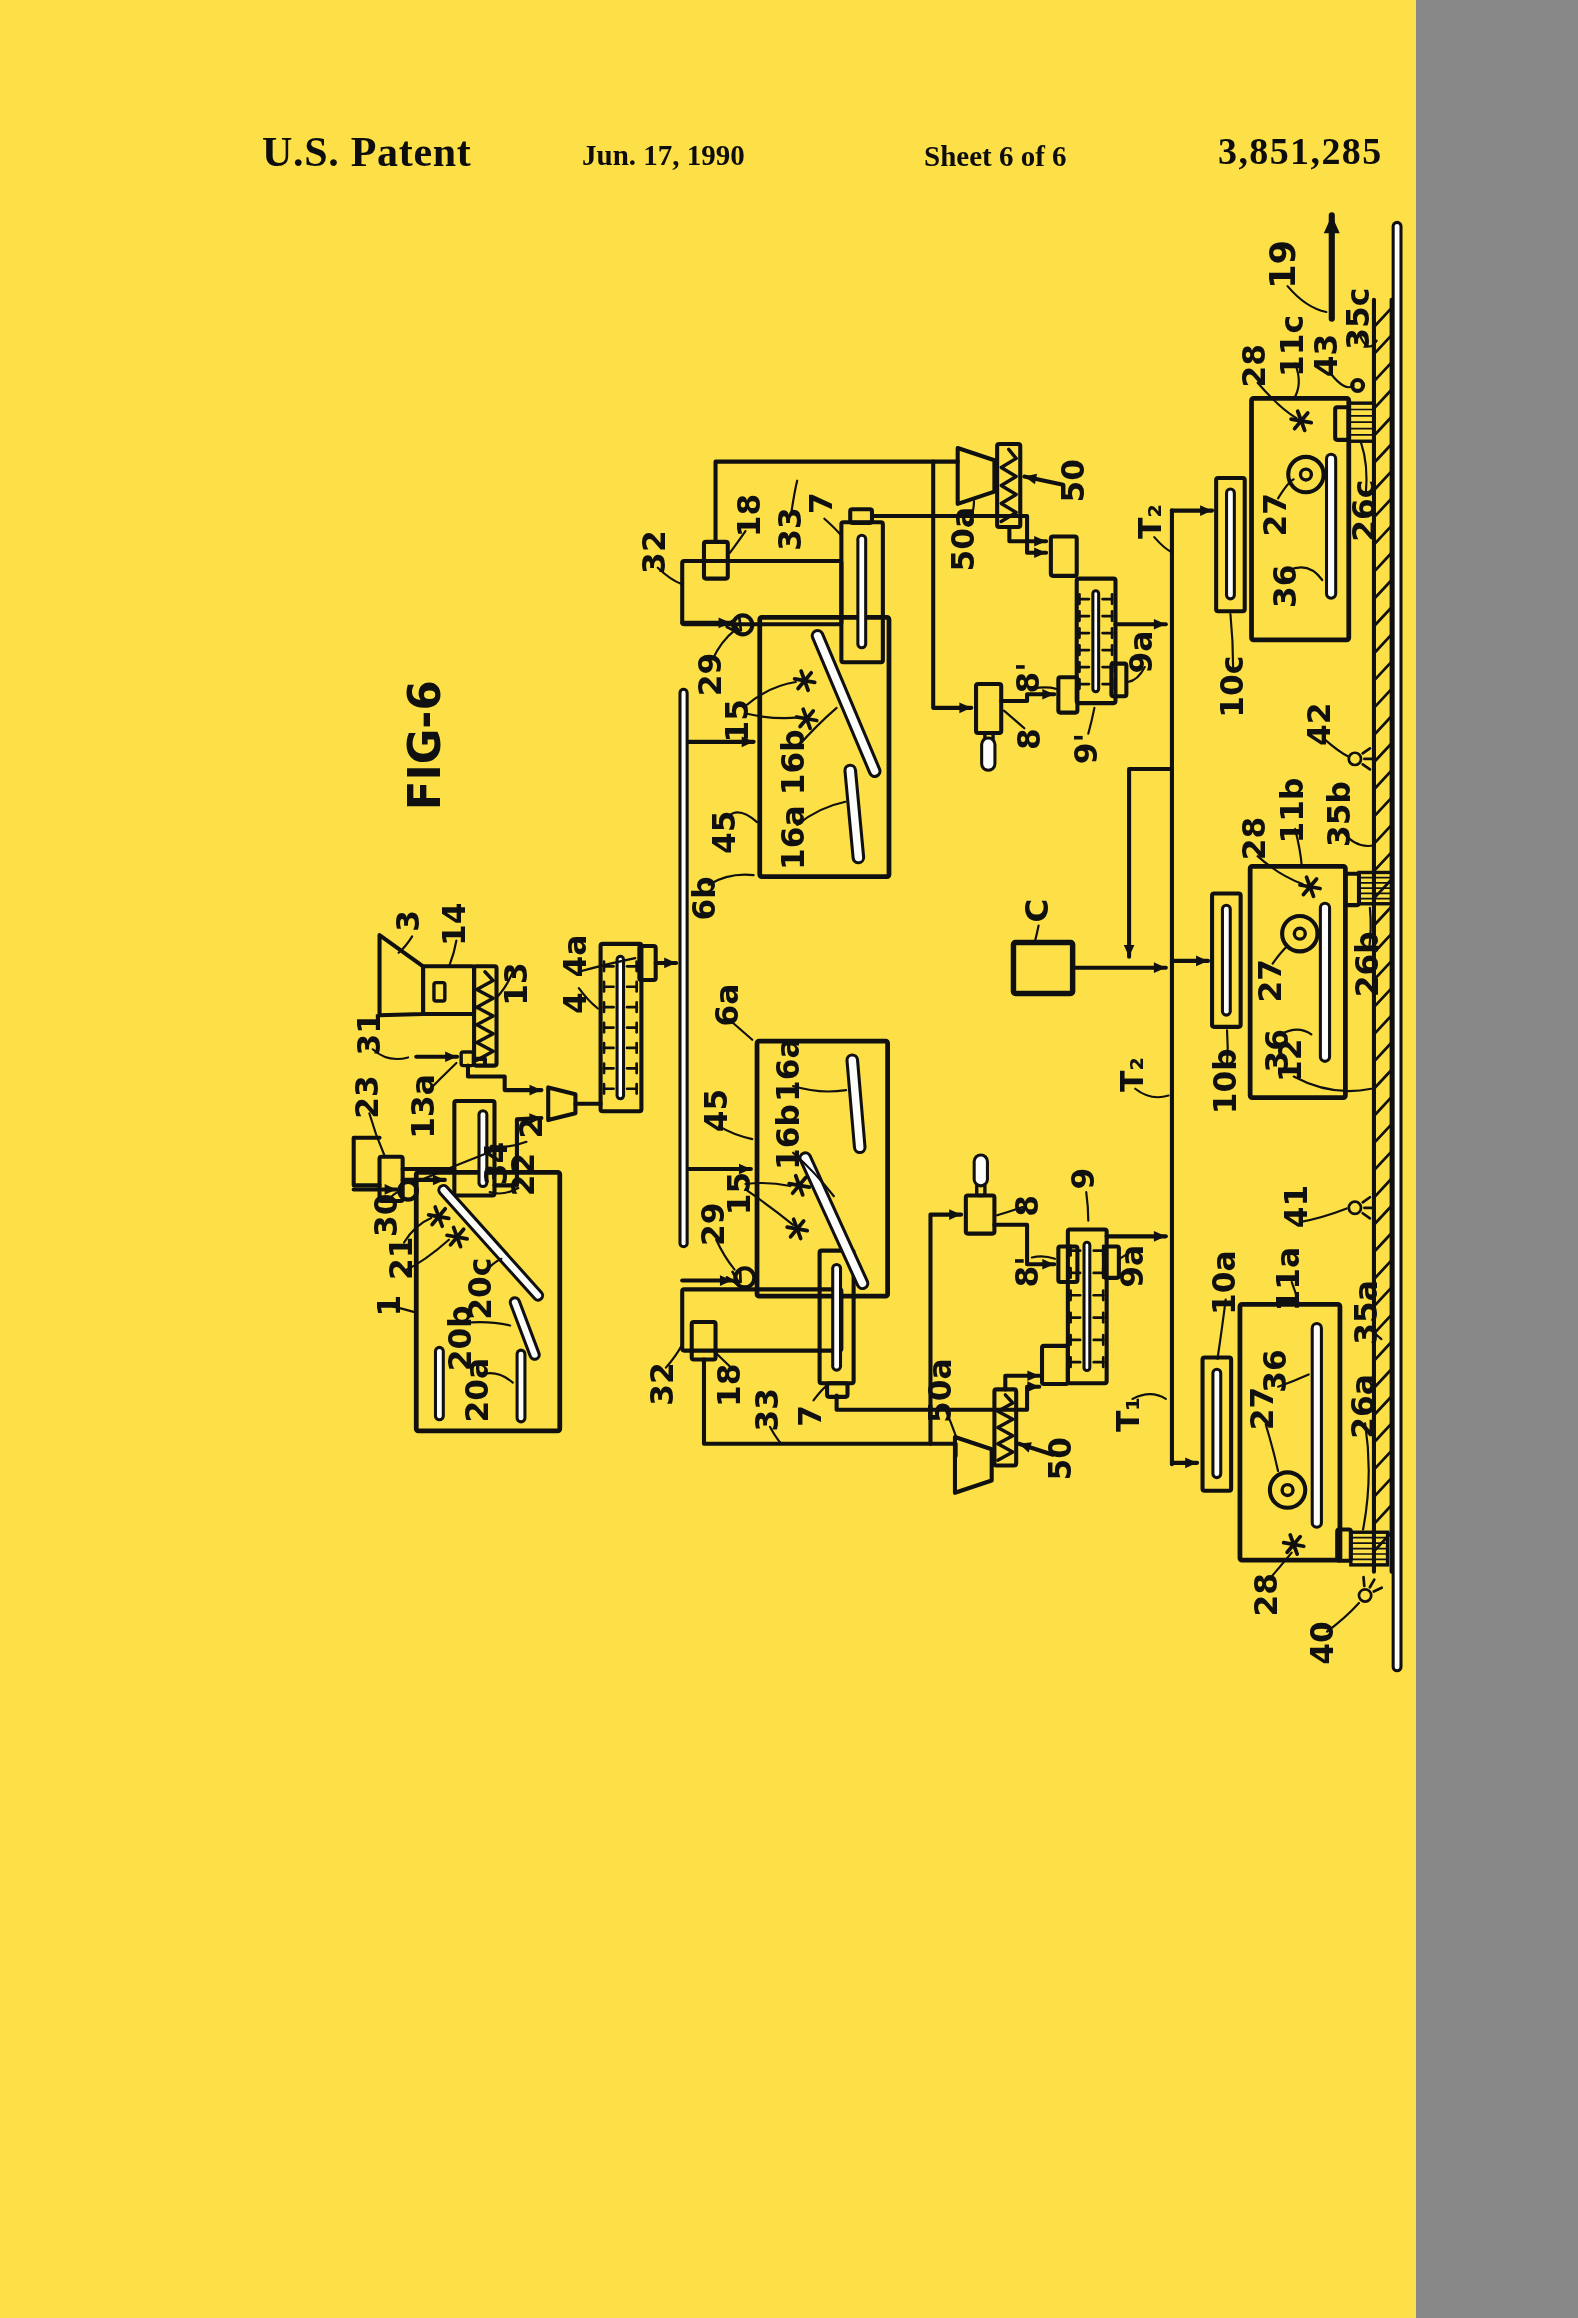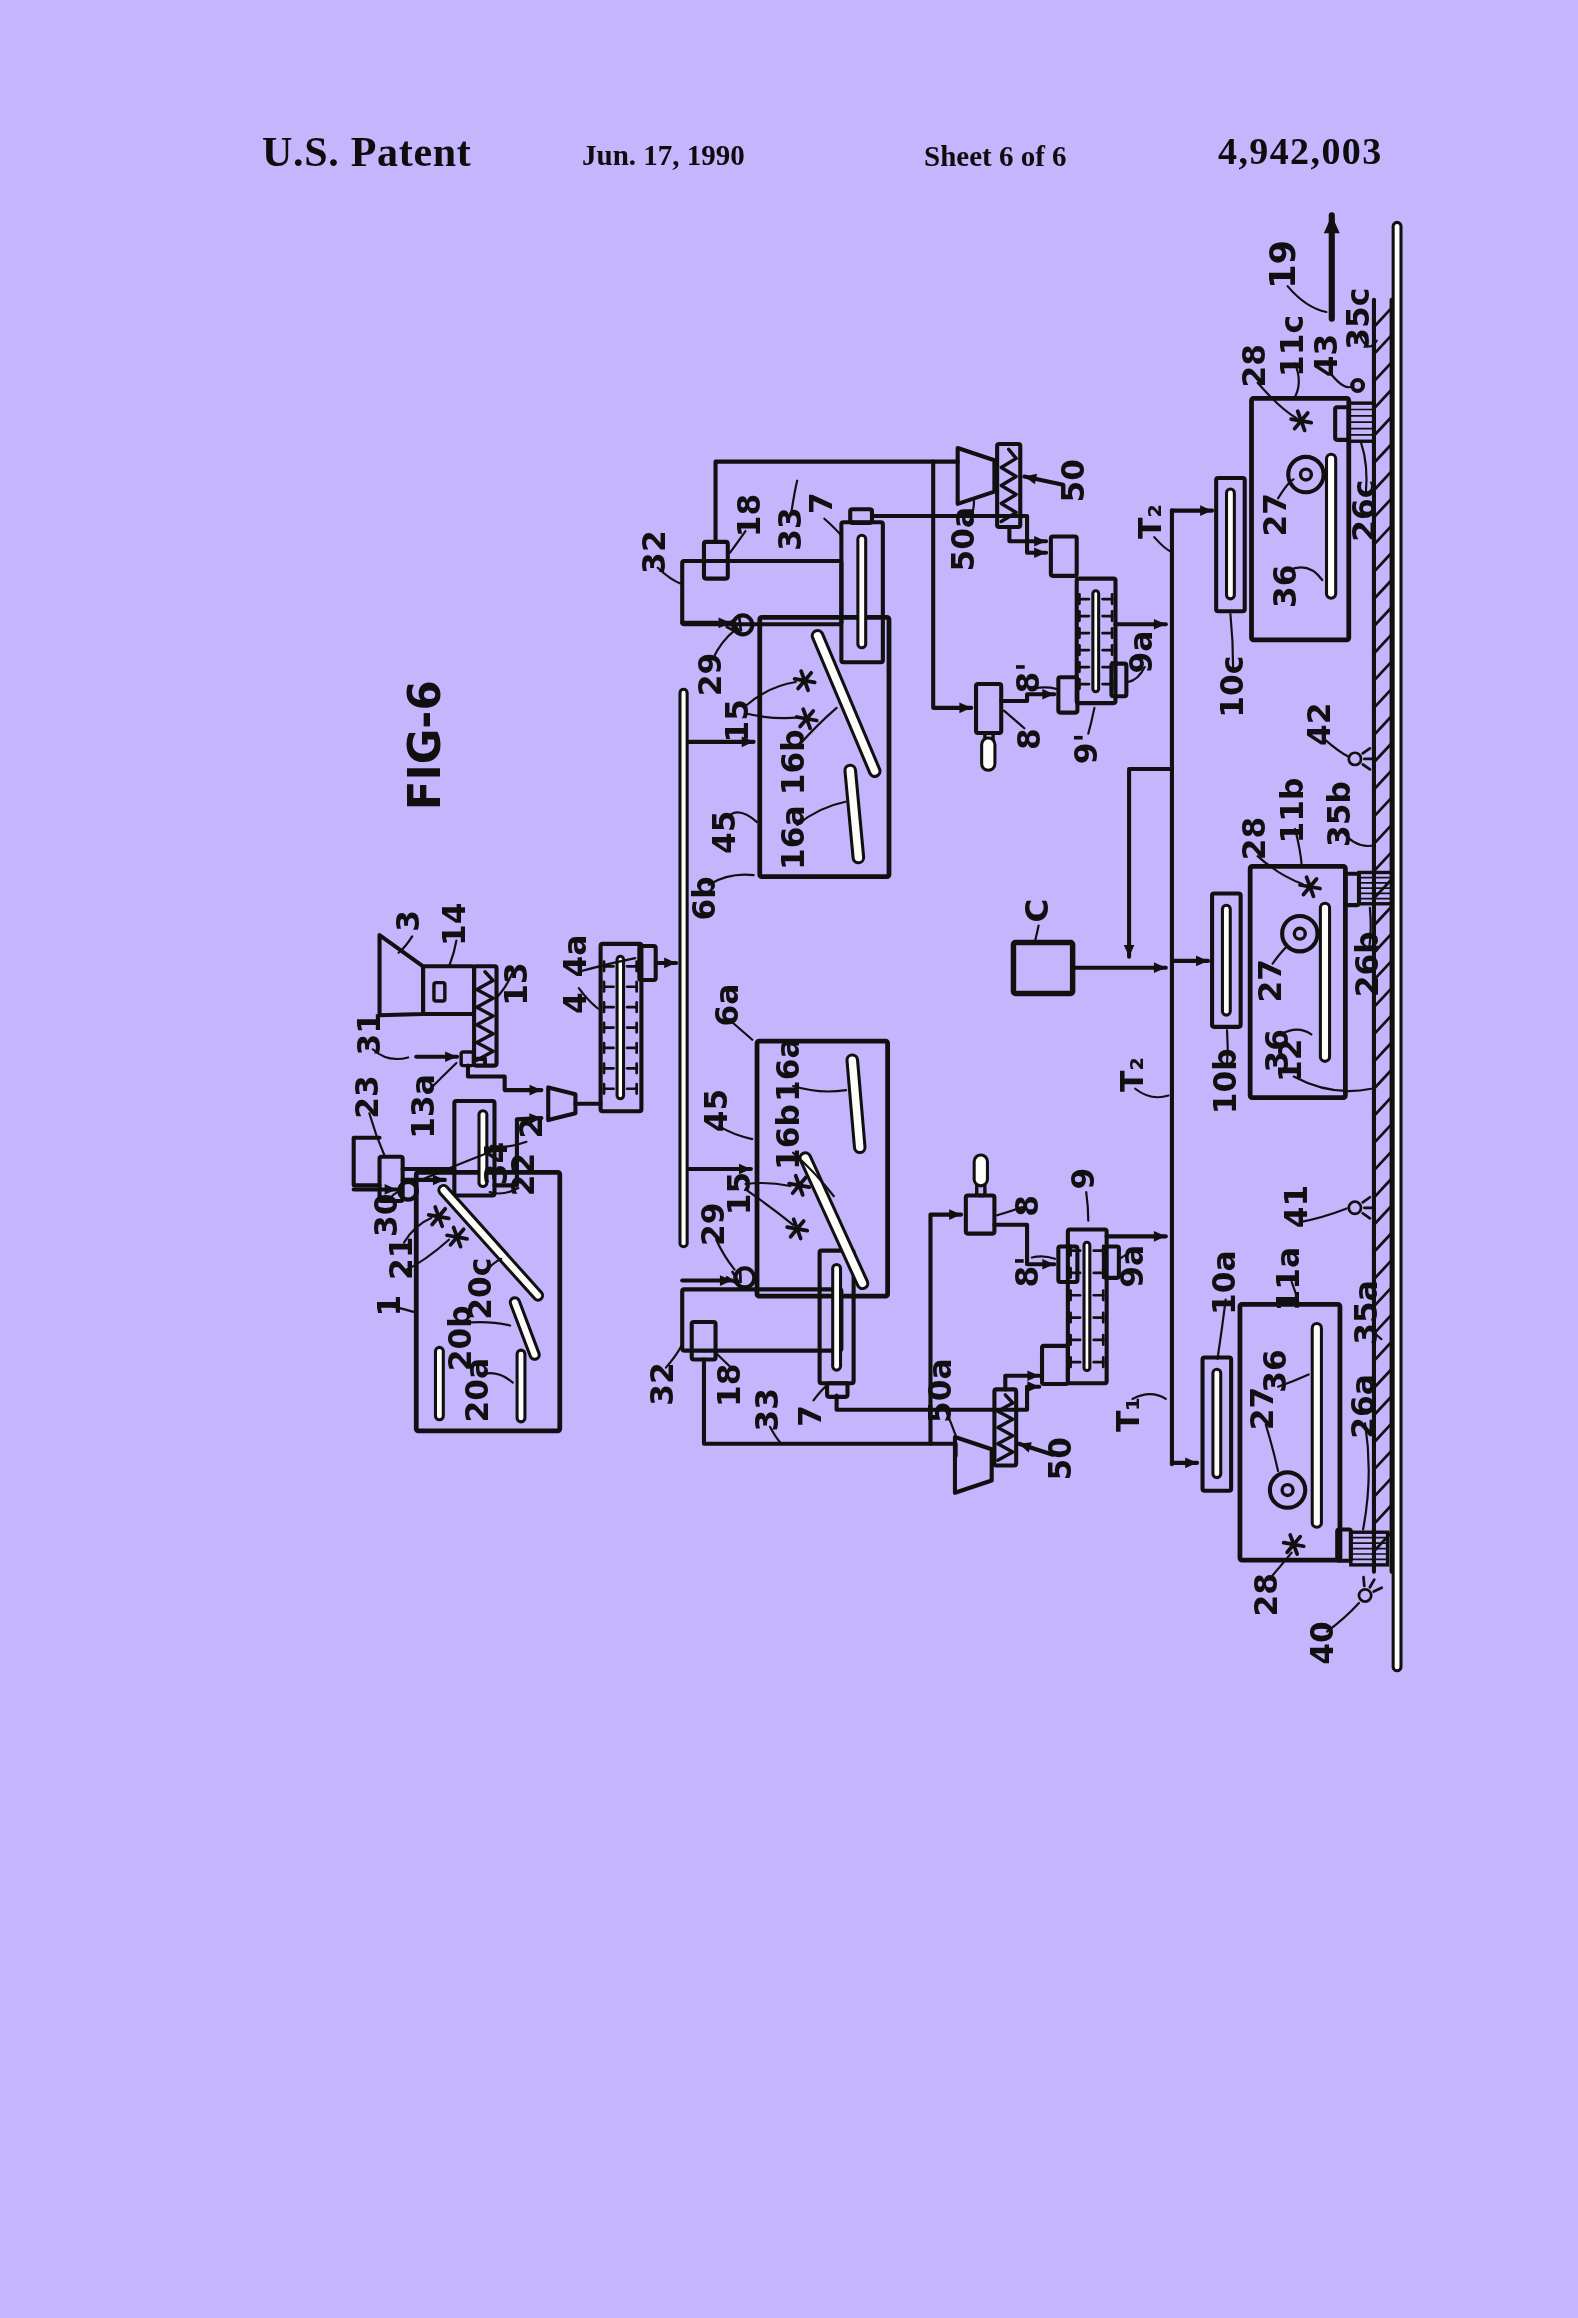--- a/index.html
+++ b/index.html
@@ -1,34 +1,34 @@
 <!DOCTYPE html>
 <html style="font-size:11px"><head>
 <meta charset="utf-8">
 <style>
   html,body{margin:0;padding:0;background:#888;}
-  #page{position:relative;width:1578px;height:2319px;background:#c4b5fd;overflow:hidden;
+  #page{position:relative;width:1416px;height:2319px;background:#fde047;overflow:hidden;
         font-family:"DejaVu Sans",sans-serif;color:#111;}
   .hdr{position:absolute;white-space:nowrap;font-family:"Liberation Serif","DejaVu Serif",serif;
        font-weight:bold;color:#0d0d0d;}
   #h-title{left:262px;top:128px;font-size:42px;letter-spacing:0.7px;}
   #h-date{left:582px;top:139px;font-size:29px;}
   #h-sheet{left:924px;top:140px;font-size:29px;}
   #h-num{left:1218px;top:129px;font-size:38px;letter-spacing:1.4px;}
   svg{position:absolute;left:0;top:0;}
   text{font-family:"DejaVu Sans",sans-serif;fill:#101010;}
 </style>
 </head>
 <body>
 
 <div id="page">
   <div class="hdr" id="h-title">U.S. Patent</div>
   <div class="hdr" id="h-date">Jun. 17, 1990</div>
   <div class="hdr" id="h-sheet">Sheet 6 of 6</div>
-  <div class="hdr" id="h-num">4,942,003</div>
+  <div class="hdr" id="h-num">3,851,285</div>
   <svg id="cv" width="1578" height="2319" viewBox="0 0 2320 3408">
       <rect x="1003" y="824" width="234" height="93" fill="none" stroke="#101010" stroke-width="6" rx="3"></rect>
       <rect x="1035" y="796" width="35" height="54" fill="none" stroke="#101010" stroke-width="6" rx="3"></rect>
       <rect x="1237" y="767" width="61" height="206" fill="none" stroke="#101010" stroke-width="6" rx="3"></rect>
       <rect x="1250" y="748" width="32" height="20" fill="none" stroke="#101010" stroke-width="6" rx="3"></rect>
       <rect x="1117" y="907" width="190" height="381" fill="none" stroke="#101010" stroke-width="7" rx="3"></rect>
       <rect x="1113" y="1530" width="192" height="375" fill="none" stroke="#101010" stroke-width="7" rx="3"></rect>
       <rect x="1003" y="1895" width="234" height="90" fill="none" stroke="#101010" stroke-width="6" rx="3"></rect>
       <rect x="1017" y="1943" width="35" height="55" fill="none" stroke="#101010" stroke-width="6" rx="3"></rect>
       <rect x="1205" y="1838" width="50" height="195" fill="none" stroke="#101010" stroke-width="6" rx="3"></rect>

